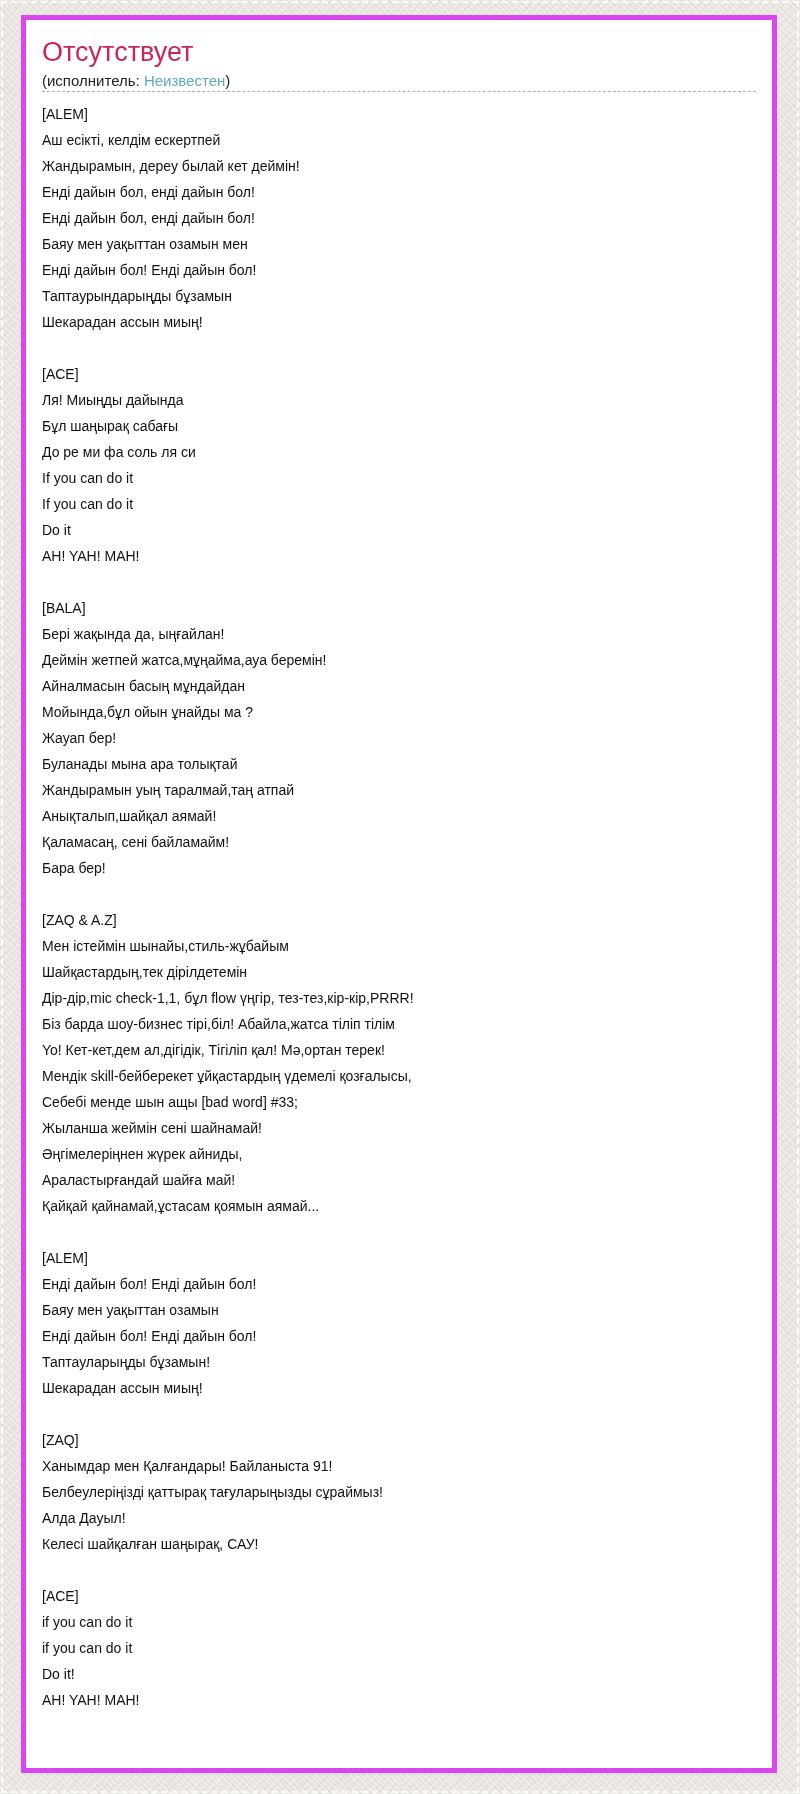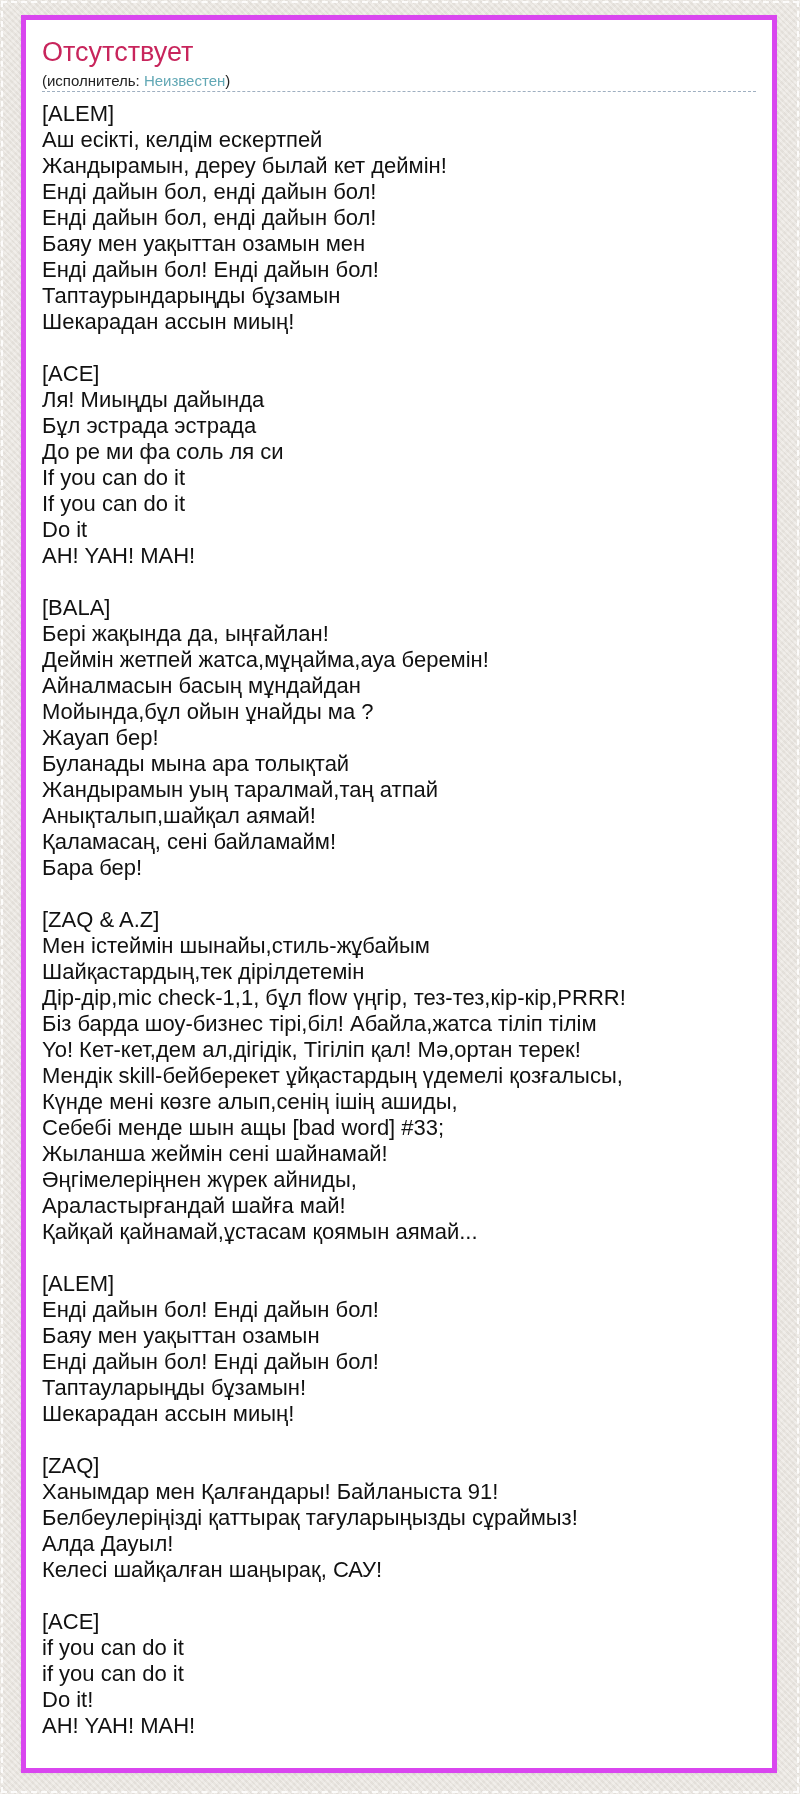--- a/index.html
+++ b/index.html
@@ -57,21 +57,21 @@
     color: #222222;
     border-bottom: 1px dashed var(--separator-color, #9fafc0);
   }
   .artist-link {
     color: var(--artist-link-color, #62a8b5);
     text-decoration: none;
     cursor: pointer;
   }
   .lyrics {
     margin-top: 9px;
-    font-size: 22px;
+    font-size: 14px;
     line-height: 26px;
     color: var(--text-color, #111111);
   }
   .stanza { margin: 0 0 26px 0; }
   .line { white-space: pre-wrap; }
 </style>
 </head>
 <body>
 
 <div class="page-frame"></div>
@@ -89,21 +89,21 @@
         <div class="line">Енді дайын бол, енді дайын бол!</div>
         <div class="line">Енді дайын бол, енді дайын бол!</div>
         <div class="line">Баяу мен уақыттан озамын мен</div>
         <div class="line">Енді дайын бол! Енді дайын бол!</div>
         <div class="line">Таптаурындарыңды бұзамын</div>
         <div class="line">Шекарадан ассын миың!</div>
       </div>
       <div class="stanza">
         <div class="line">[ACE]</div>
         <div class="line">Ля! Миыңды дайында</div>
-        <div class="line">Бұл эстрада эстрада</div>
+        <div class="line">Бұл шаңырақ сабағы</div>
         <div class="line">До ре ми фа соль ля си</div>
         <div class="line">If you can do it</div>
         <div class="line">If you can do it</div>
         <div class="line">Do it</div>
         <div class="line">AH! YAH! MAH!</div>
       </div>
       <div class="stanza">
         <div class="line">[BALA]</div>
         <div class="line">Бері жақында да, ыңғайлан!</div>
         <div class="line">Деймін жетпей жатса,мұңайма,ауа беремін!</div>
@@ -117,21 +117,20 @@
         <div class="line">Бара бер!</div>
       </div>
       <div class="stanza">
         <div class="line">[ZAQ &amp; A.Z]</div>
         <div class="line">Мен істеймін шынайы,стиль-жұбайым</div>
         <div class="line">Шайқастардың,тек дірілдетемін</div>
         <div class="line">Дір-дір,mic check-1,1, бұл flow үңгір, тез-тез,кір-кір,PRRR!</div>
         <div class="line">Біз барда шоу-бизнес тірі,біл! Абайла,жатса тіліп тілім</div>
         <div class="line">Yo! Кет-кет,дем ал,дігідік, Тігіліп қал! Мә,ортан терек!</div>
         <div class="line">Мендік skill-бейберекет ұйқастардың үдемелі қозғалысы,</div>
-        <div class="line">Күнде мені көзге алып,сенің ішің ашиды,</div>
         <div class="line">Себебі менде шын ащы [bad word] #33;</div>
         <div class="line">Жыланша жеймін сені шайнамай!</div>
         <div class="line">Әңгімелеріңнен жүрек айниды,</div>
         <div class="line">Араластырғандай шайға май!</div>
         <div class="line">Қайқай қайнамай,ұстасам қоямын аямай...</div>
       </div>
       <div class="stanza">
         <div class="line">[ALEM]</div>
         <div class="line">Енді дайын бол! Енді дайын бол!</div>
         <div class="line">Баяу мен уақыттан озамын</div>

